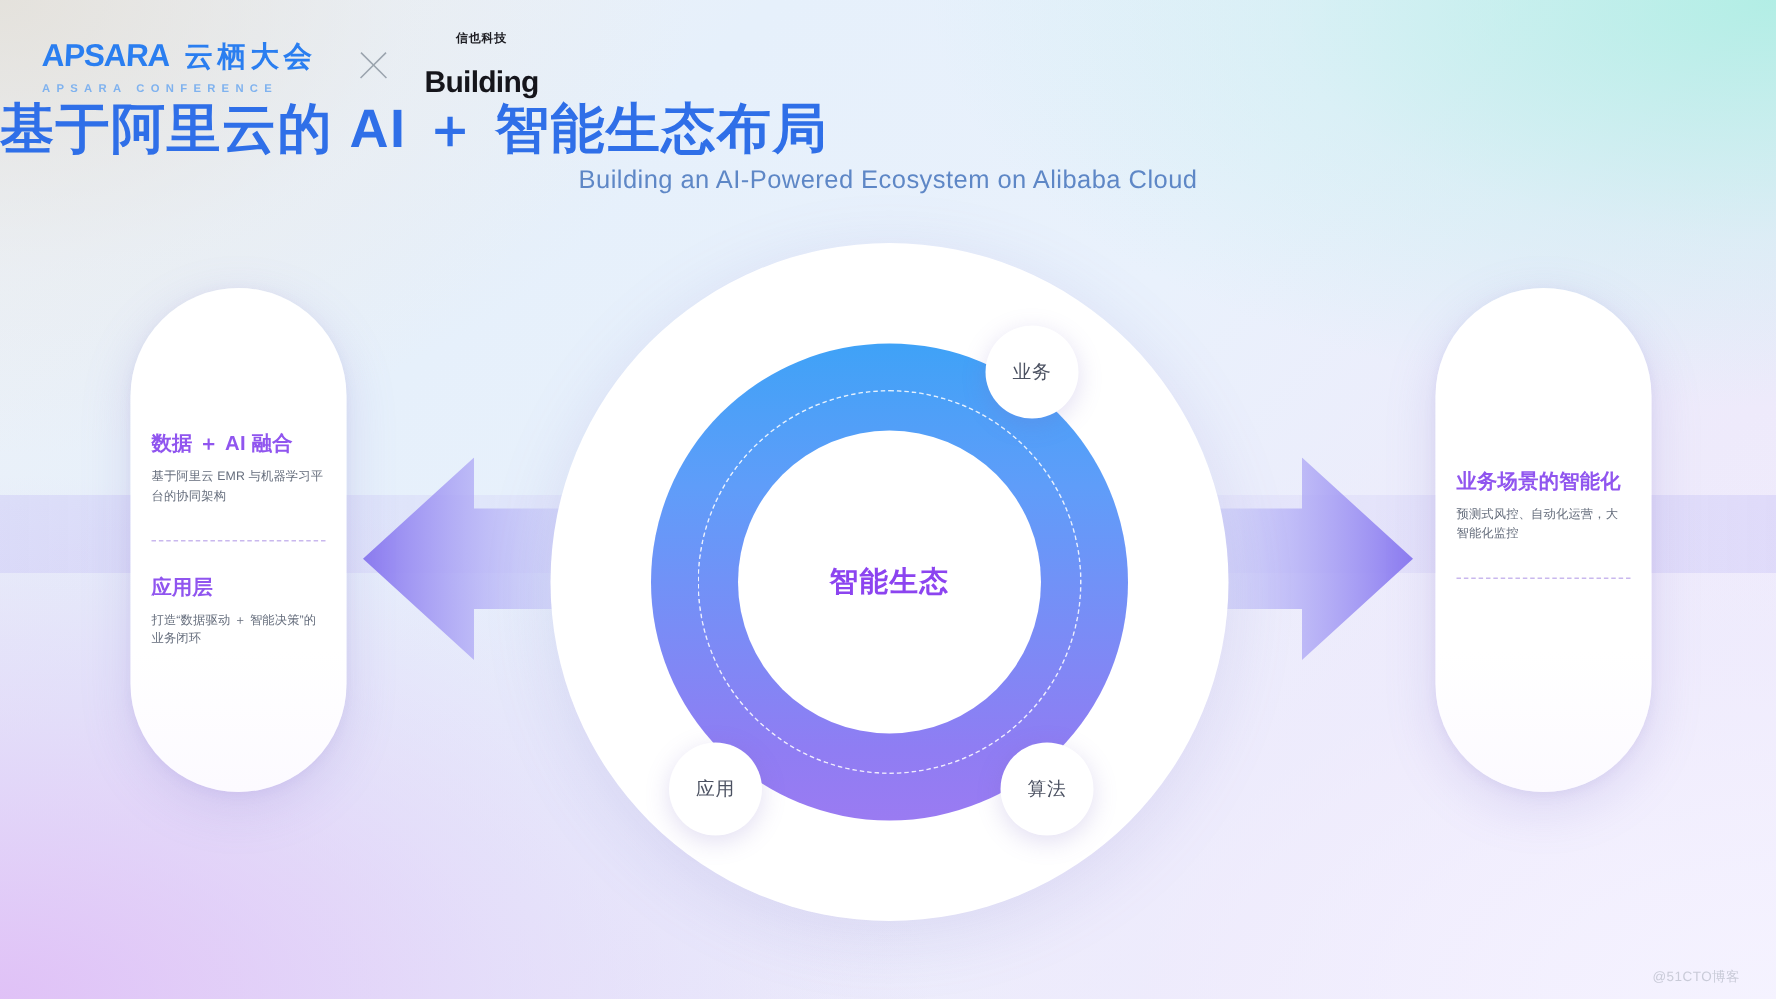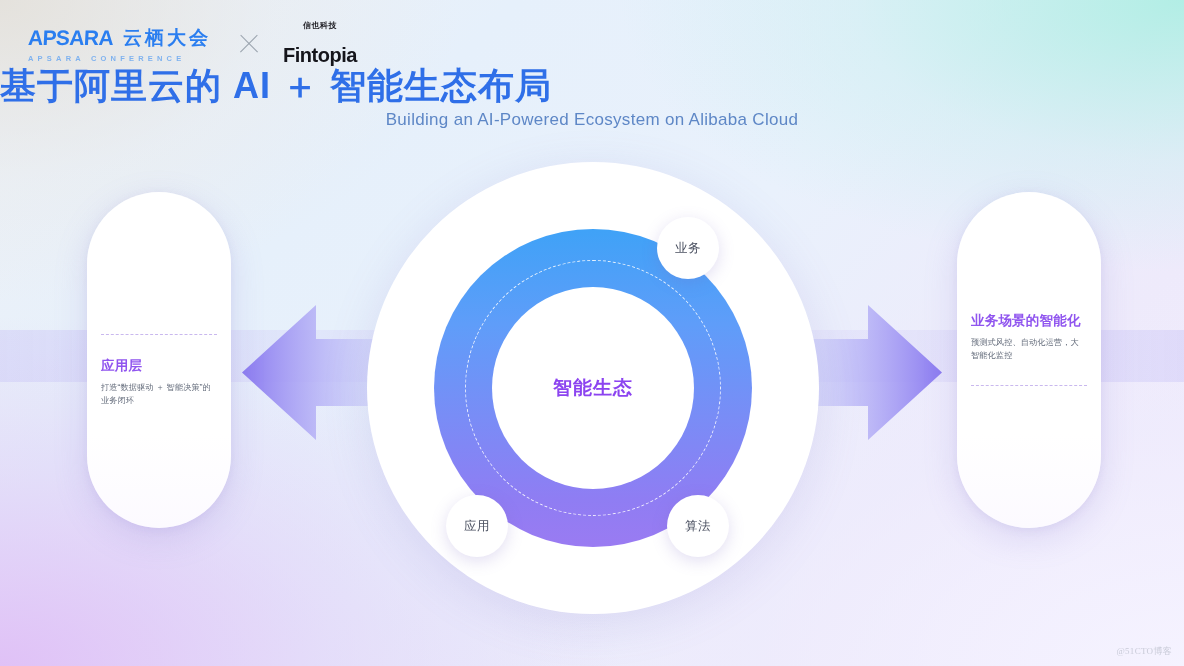--- a/index.html
+++ b/index.html
@@ -226,47 +226,46 @@
     letter-spacing: 0.5px;
   }
   .node-tl { left: 79px;  top: 55px;  }
   .node-tr { left: 290px; top: 55px;  }
   .node-bl { left: 79px;  top: 333px; }
   .node-br { left: 300px; top: 333px; }
 
   
   .watermark {
     position: absolute;
-    right: 12px;
+    right: 24px;
     bottom: 8px;
     font-size: 9px;
     color: #c9cbd8;
     letter-spacing: 0.3px;
-    font-family: Liberation Serif, serif;
   }
 </style>
 </head>
 <body>
 
 <div id="slide">
 
   <div class="header-logos">
     <div class="apsara-block">
       <div class="apsara-row">
         <span class="apsara-word">APSARA</span>
         <span class="apsara-cn">云栖大会</span>
       </div>
       <div class="apsara-sub">APSARA  CONFERENCE</div>
     </div>
 
     <div class="logo-x"></div>
 
     <div class="fintopia-block">
       <div class="fintopia-cn">信也科技</div>
-      <div class="fintopia-word">Fintopia</div>
+      <div class="fintopia-word">Building</div>
     </div>
   </div>
 
   <div class="title-main">基于阿里云的 AI ＋ 智能生态布局</div>
   <div class="title-sub">Building an AI-Powered Ecosystem on Alibaba Cloud</div>
 
   <div class="band"></div>
 
   <svg class="arrow arrow-left" width="170" height="135" viewBox="0 0 170 135">
     <defs>
@@ -284,20 +283,24 @@
       <linearGradient id="gradArrowR" x1="0" y1="0" x2="1" y2="0">
         <stop offset="0%" stop-color="#cfd8fb" stop-opacity="0.25"></stop>
         <stop offset="45%" stop-color="#b9b6f7" stop-opacity="0.70"></stop>
         <stop offset="100%" stop-color="#8b7bf0" stop-opacity="1"></stop>
       </linearGradient>
     </defs>
     <path d="M0,34 L96,34 L96,0 L170,67.5 L96,135 L96,101 L0,101 Z" fill="url(#gradArrowR)"></path>
   </svg>
 
   <div class="panel panel-left">
+    <div>
+      <div class="panel-h">数据 ＋ AI 融合</div>
+      <div class="panel-p">基于阿里云 EMR 与机器学习平台的协同架构</div>
+    </div>
     <div class="panel-div"></div>
     <div>
       <div class="panel-h">应用层</div>
       <div class="panel-p">打造“数据驱动 ＋ 智能决策”的业务闭环</div>
     </div>
   </div>
 
   <div class="panel panel-right">
     <div>
       <div class="panel-h">业务场景的智能化</div>

